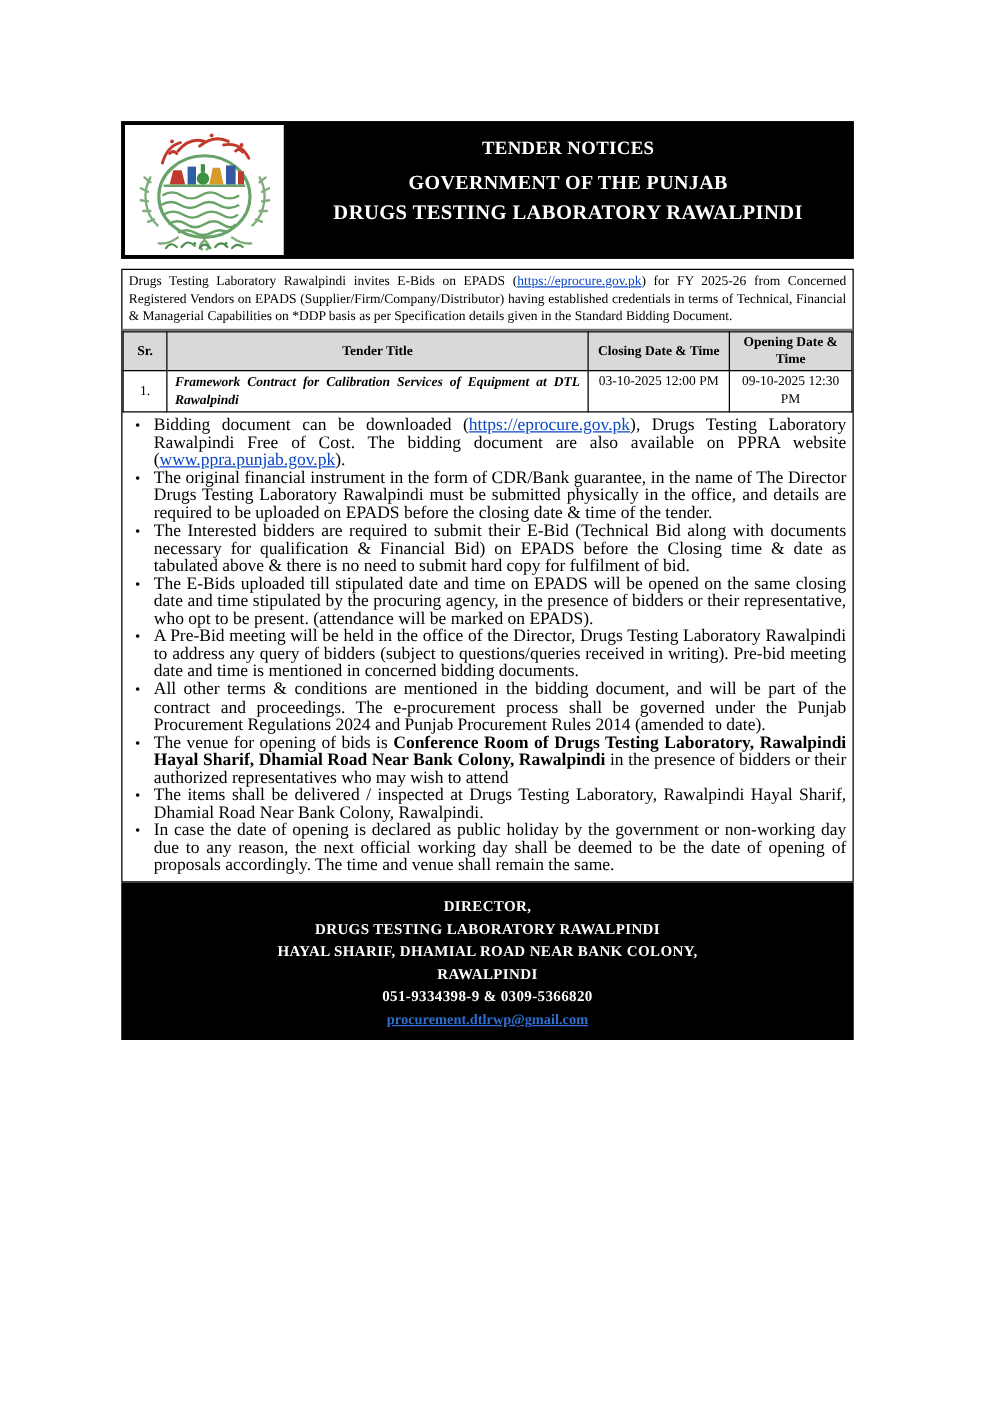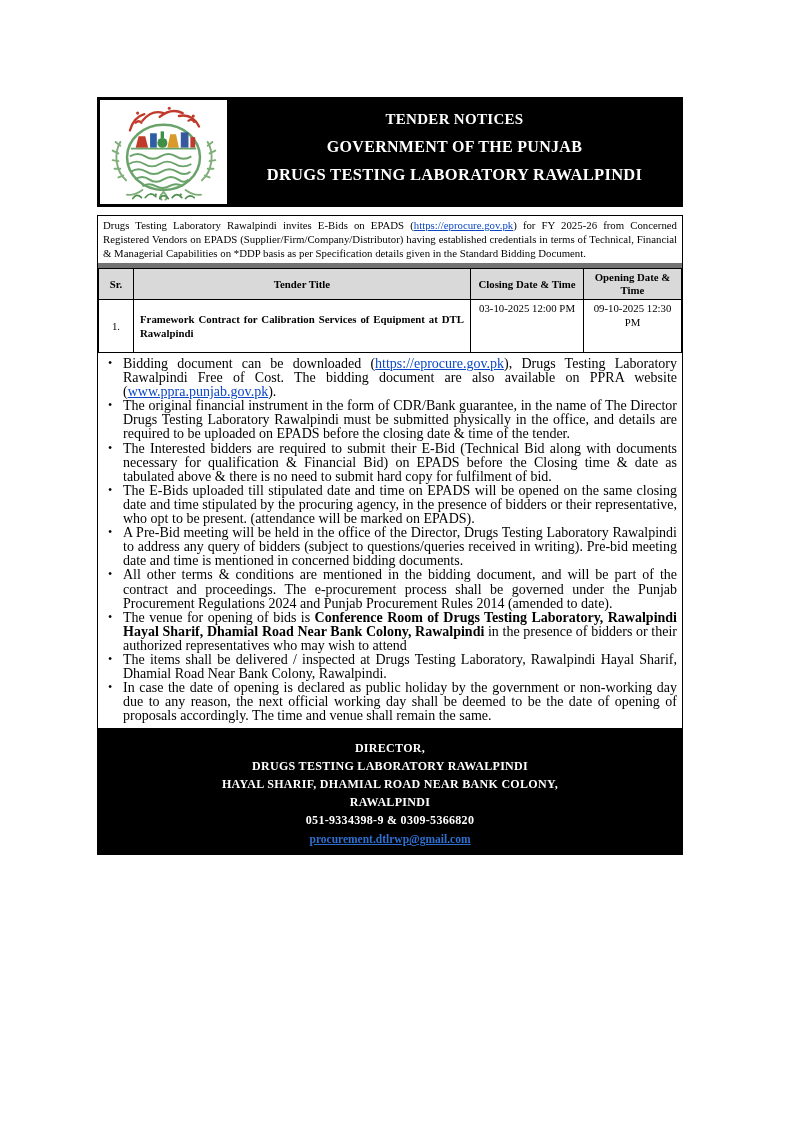--- a/index.html
+++ b/index.html
@@ -13,44 +13,44 @@
     overflow:hidden;
   }
   .doc { position:absolute; left:97px; top:97px; width:586px; }
 
   
   .header-box { display:flex; background:#000; height:110px; border:1px solid #000; }
   .logo-box { width:127px; min-width:127px; background:#fff; margin:2px 0 2px 2px; display:flex; align-items:center; justify-content:center; }
   .titles { flex:1; color:#fff; text-align:center; padding-top:13px; }
   .title-line { font-weight:bold; letter-spacing:.3px; }
   .title-line.l1 { font-size:15px; margin-bottom:10px; }
-  .title-line.l2 { font-size:16px; margin-bottom:9px; }
+  .title-line.l2 { font-size:16px; margin-bottom:4px; }
   .title-line.l3 { font-size:16.5px; }
 
   .spacer { height:8px; }
 
   
   .main-box { border:1.5px solid #000; }
   .intro {
-    border-bottom:5px solid #737373;
+    border-bottom:2px solid #737373;
     padding:2px 5px 3px 5px;
     font-size:10.8px; line-height:14px;
     text-align:justify;
   }
   a.lnk { color:#0b47c4; text-decoration:underline; cursor:pointer; }
 
   table.tender { border-collapse:collapse; width:100%; font-size:10.8px; table-layout:fixed; }
   table.tender th, table.tender td { border:1px solid #000; }
   table.tender th {
     background:#d9d9d9; font-weight:bold; text-align:center;
     line-height:13px; padding:2px 1px; font-size:10.8px;
   }
   col.c-sr { width:35px; } col.c-close { width:113px; } col.c-open { width:98px; }
   td.sr { text-align:center; vertical-align:middle; padding:2px; }
-  td.title { font-weight:bold; text-align:justify; padding:12px 6px; line-height:14px; vertical-align:top; }
+  td.title { font-weight:bold; text-align:justify; padding:2px 6px; line-height:14px; vertical-align:top;font-style:italic; }
   td.date { text-align:center; line-height:14px; vertical-align:top; padding:1px 4px; }
 
   .bullets { padding:4px 3px 5px 2px; }
   .bullets ul { margin:0; padding:0; list-style:none; }
   .bullets li {
     position:relative; padding-left:23px; padding-right:2px;
     text-align:justify; font-size:14px; line-height:14.1px;
   }
   .bullets li::before { content:"\2022"; position:absolute; left:8px; top:-1px; font-size:12px; }
   .bullets .b { font-weight:bold; }

